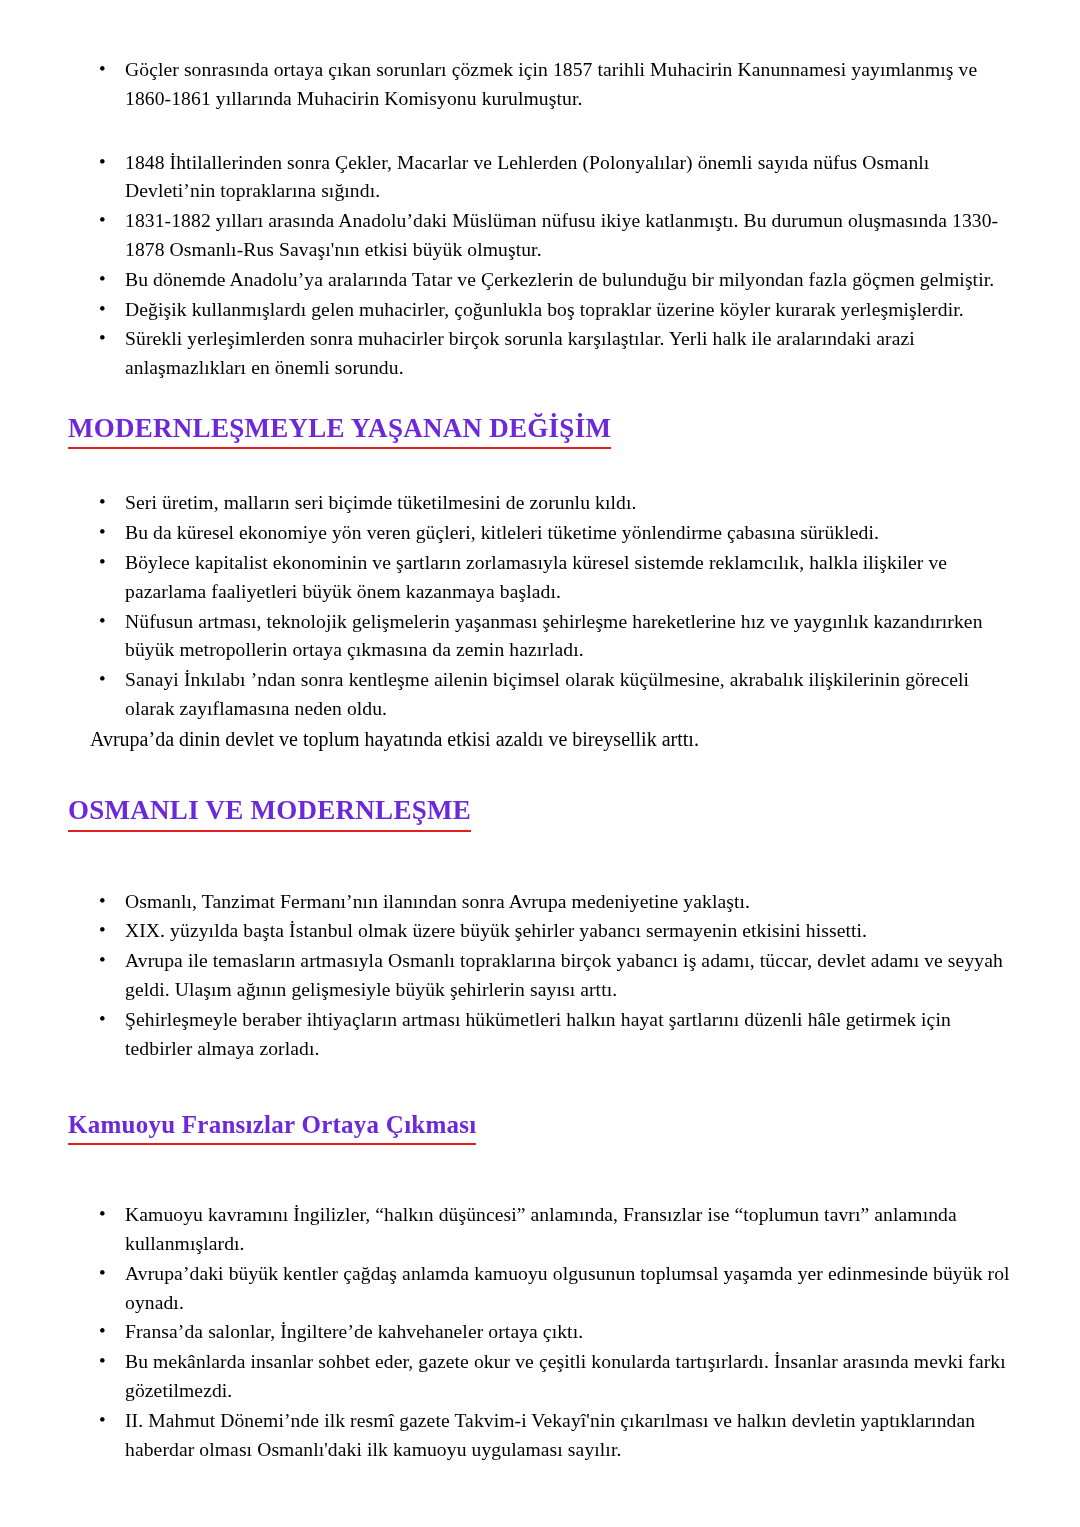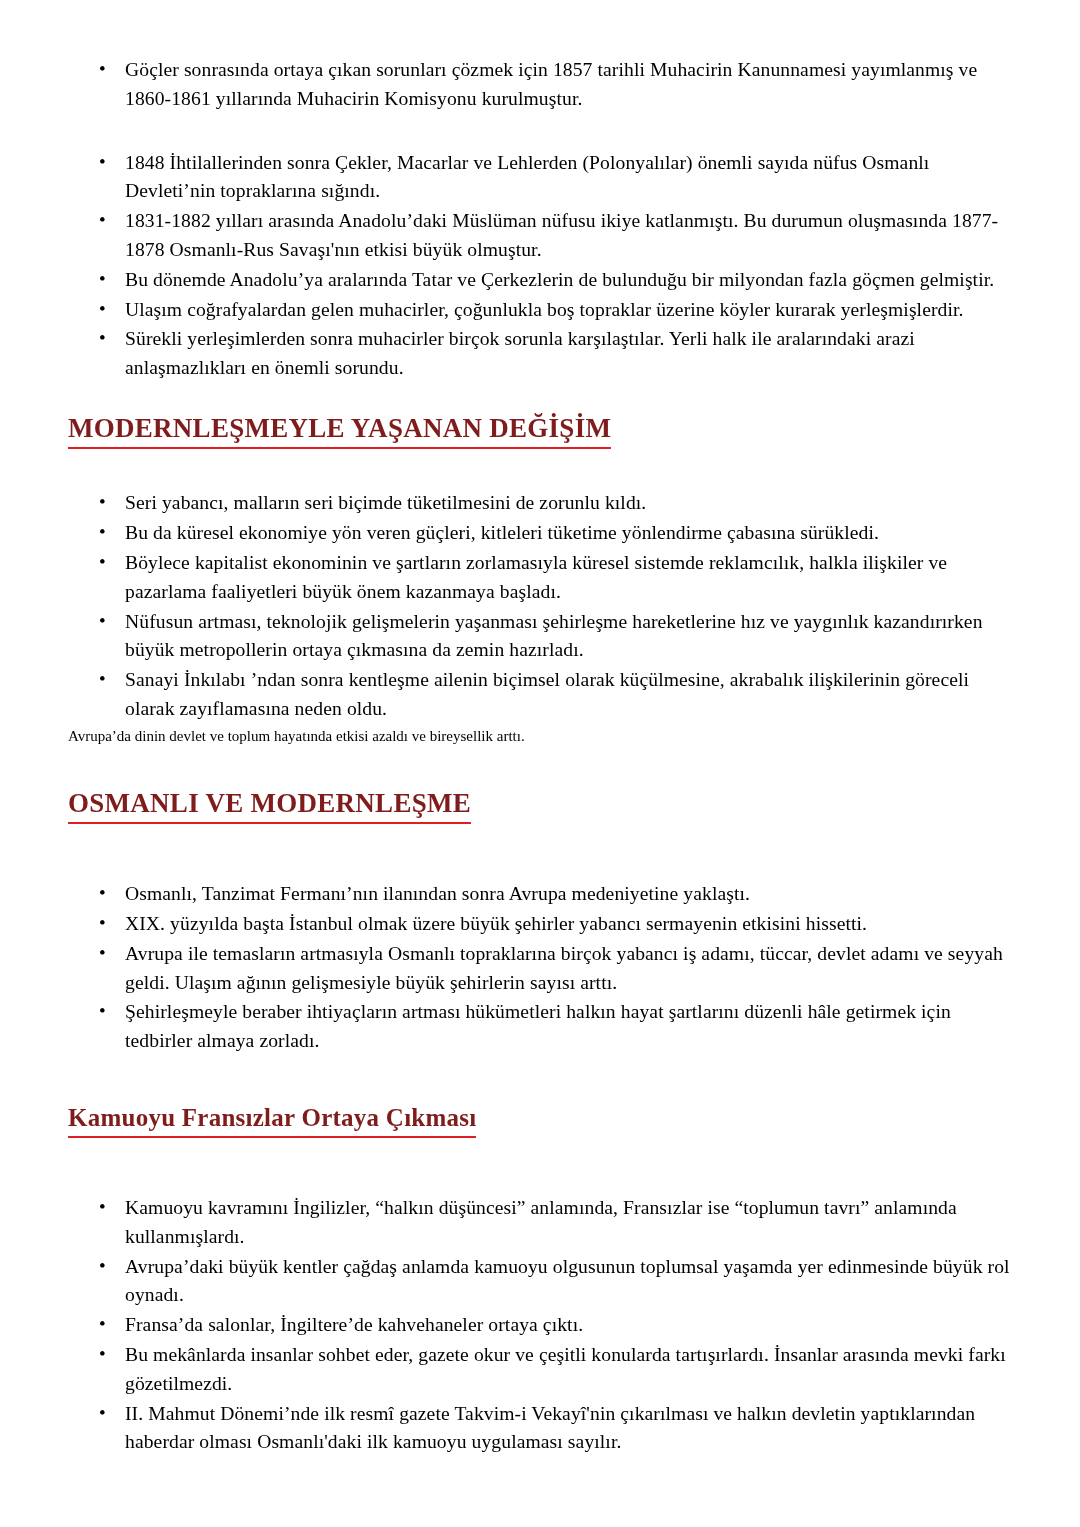--- a/index.html
+++ b/index.html
@@ -59,37 +59,37 @@
   .sp-40 { height: 40px; }
   .sp-46 { height: 46px; }
   .sp-56 { height: 56px; }
 
   
   .heading {
     margin: 0 0 0 68px;
     font-weight: bold;
     font-size: 27px;
     line-height: 1.2;
-    color: #7f1d1d;
+    color: #6d28d9;
     display: inline-block;
     border-bottom: 2.5px solid #e02020;
     padding-bottom: 3px;
     letter-spacing: 0.01em;
     white-space: nowrap;
   }
   .heading-row { line-height: 0; }
 
   .heading.h-small {
     font-size: 25px;
   }
 
   
   .plain-line {
-    margin: 0 70px 0 68px;
-    font-size: 15px;
+    margin: 0 70px 0 90px;
+    font-size: 20px;
     line-height: 1.47;
   }
 
   .top-pad { height: 56px; }
 </style>
 </head>
 <body>
 
 <div class="page">
 
@@ -97,38 +97,38 @@
 
   <div class="list-wrap">
     <ul class="bullets">
       <li>Göçler sonrasında ortaya çıkan sorunları çözmek için 1857 tarihli Muhacirin Kanunnamesi yayımlanmış ve 1860-1861 yıllarında Muhacirin Komisyonu kurulmuştur.</li>
     </ul>
 
     <div class="sp-34"></div>
 
     <ul class="bullets">
       <li>1848 İhtilallerinden sonra Çekler, Macarlar ve Lehlerden (Polonyalılar) önemli sayıda nüfus Osmanlı Devleti’nin topraklarına sığındı.</li>
-      <li>1831-1882 yılları arasında Anadolu’daki Müslüman nüfusu ikiye katlanmıştı. Bu durumun oluşmasında 1877-1878 Osmanlı-Rus Savaşı'nın etkisi büyük olmuştur.</li>
+      <li>1831-1882 yılları arasında Anadolu’daki Müslüman nüfusu ikiye katlanmıştı. Bu durumun oluşmasında 1330-1878 Osmanlı-Rus Savaşı'nın etkisi büyük olmuştur.</li>
       <li>Bu dönemde Anadolu’ya aralarında Tatar ve Çerkezlerin de bulunduğu bir milyondan fazla göçmen gelmiştir.</li>
-      <li>Ulaşım coğrafyalardan gelen muhacirler, çoğunlukla boş topraklar üzerine köyler kurarak yerleşmişlerdir.</li>
+      <li>Değişik kullanmışlardı gelen muhacirler, çoğunlukla boş topraklar üzerine köyler kurarak yerleşmişlerdir.</li>
       <li>Sürekli yerleşimlerden sonra muhacirler birçok sorunla karşılaştılar. Yerli halk ile aralarındaki arazi anlaşmazlıkları en önemli sorundu.</li>
     </ul>
   </div>
 
   <div class="sp-28"></div>
 
   <div class="heading-row">
     <span class="heading">MODERNLEŞMEYLE YAŞANAN DEĞİŞİM</span>
   </div>
 
   <div class="sp-40"></div>
 
   <div class="list-wrap">
     <ul class="bullets">
-      <li>Seri yabancı, malların seri biçimde tüketilmesini de zorunlu kıldı.</li>
+      <li>Seri üretim, malların seri biçimde tüketilmesini de zorunlu kıldı.</li>
       <li>Bu da küresel ekonomiye yön veren güçleri, kitleleri tüketime yönlendirme çabasına sürükledi.</li>
       <li>Böylece kapitalist ekonominin ve şartların zorlamasıyla küresel sistemde reklamcılık, halkla ilişkiler ve pazarlama faaliyetleri büyük önem kazanmaya başladı.</li>
       <li>Nüfusun artması, teknolojik gelişmelerin yaşanması şehirleşme hareketlerine hız ve yaygınlık kazandırırken büyük metropollerin ortaya çıkmasına da zemin hazırladı.</li>
       <li>Sanayi İnkılabı ’ndan sonra kentleşme ailenin biçimsel olarak küçülmesine, akrabalık ilişkilerinin göreceli olarak zayıflamasına neden oldu.</li>
     </ul>
   </div>
 
   <div class="plain-line">Avrupa’da dinin devlet ve toplum hayatında etkisi azaldı ve bireysellik arttı.</div>
 
   <div class="sp-40"></div>

